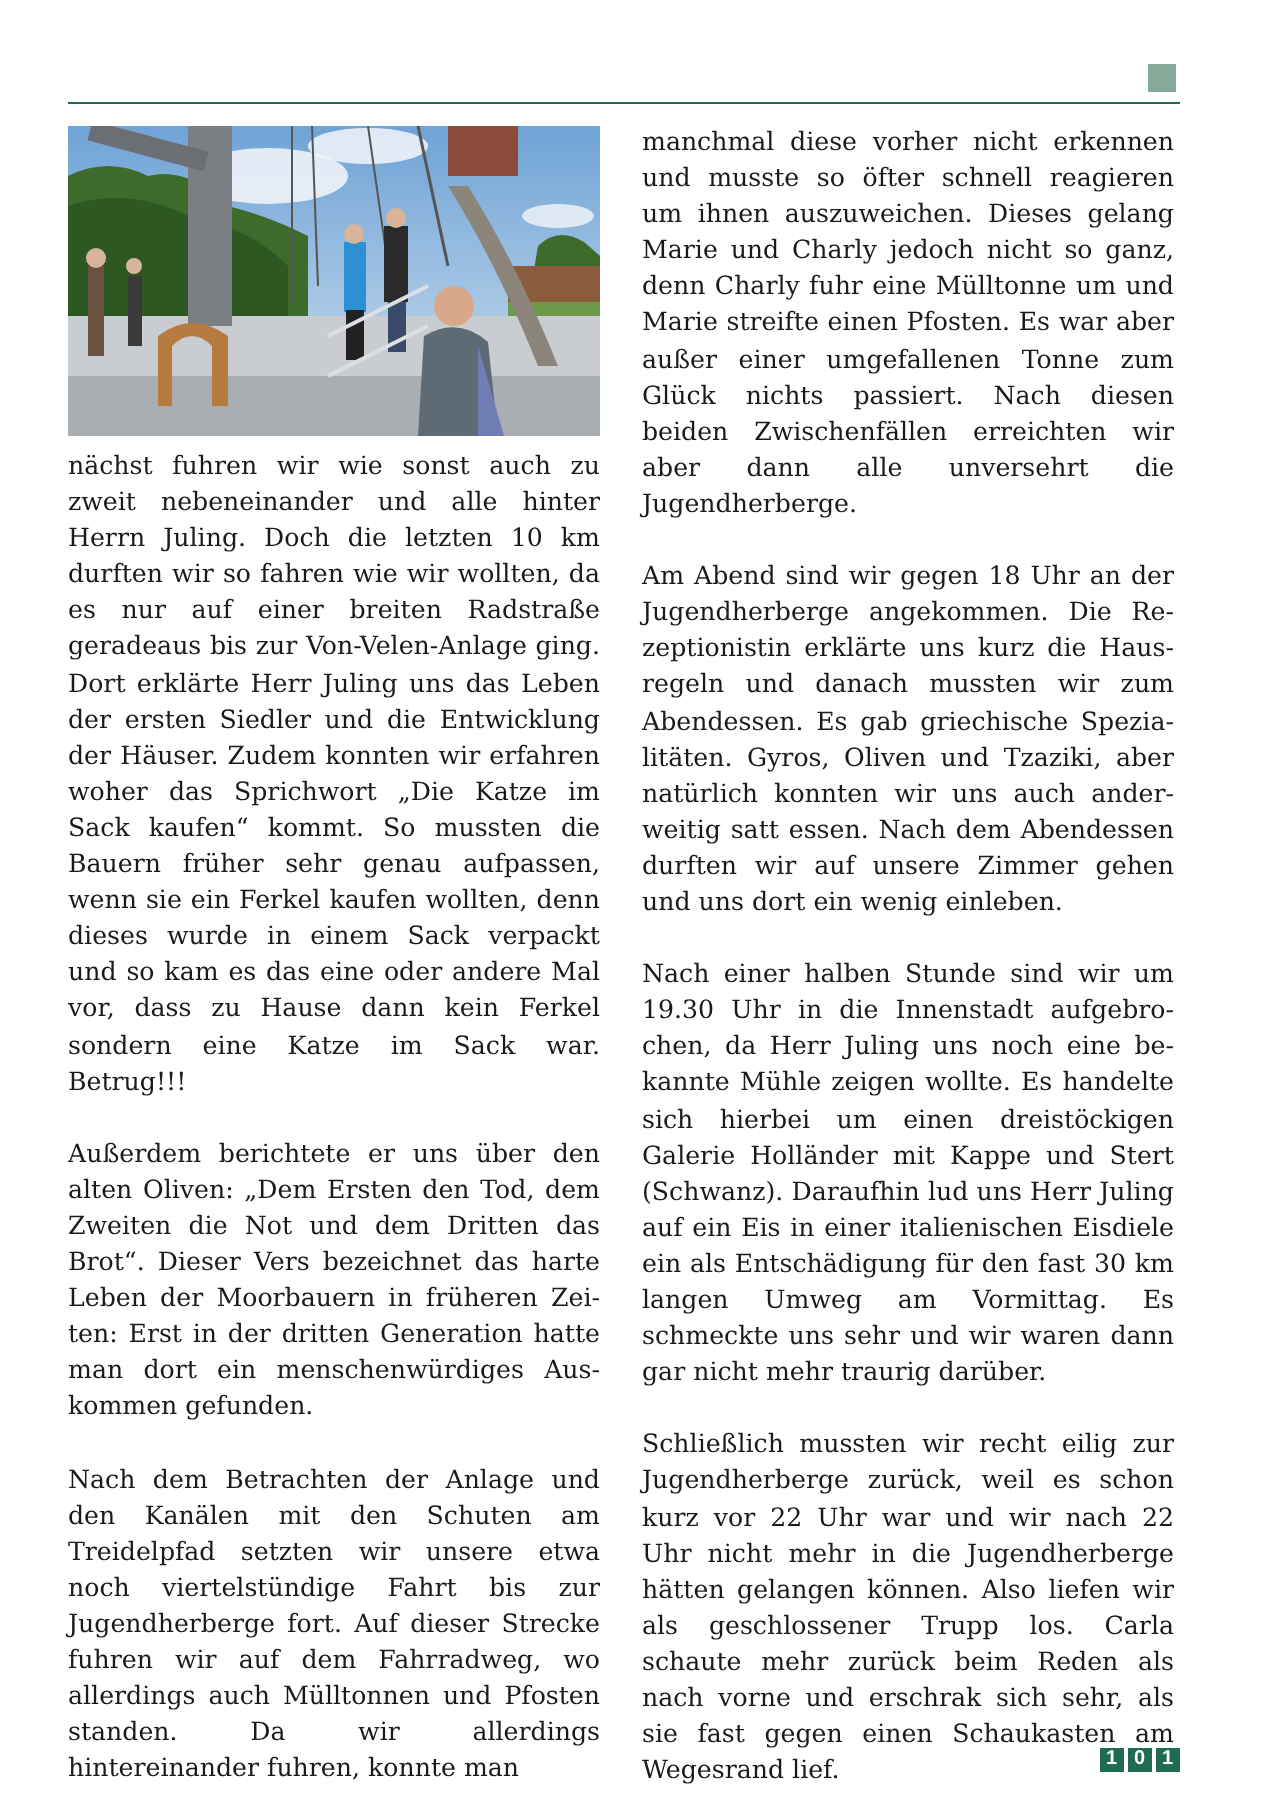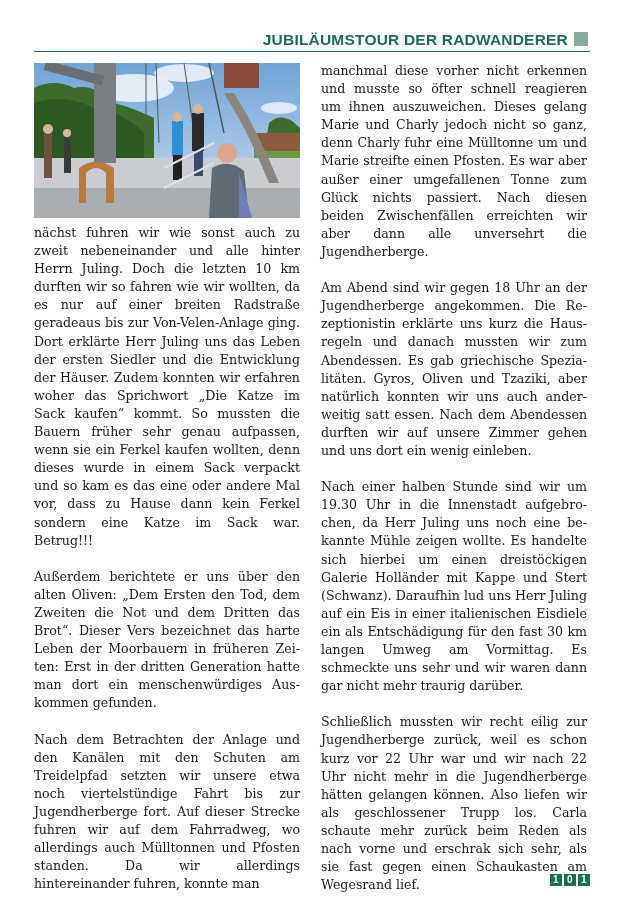--- a/index.html
+++ b/index.html
@@ -35,21 +35,20 @@
     .page-num span {
       display: inline-block; width: 12.5px; height: 12px; background: #1f6b54; color: #fff;
       font-family: "Liberation Sans", sans-serif; font-weight: bold; font-size: 10px;
       line-height: 12px; text-align: center;
     }
   </style>
 </head>
 <body>
 
 <div class="header">
-  <span class="header-title">JUBILÄUMSTOUR DER RADWANDERER</span>
   <span class="header-square"></span>
 </div>
 
 <div class="photo" title="Group of young people on a historic sailing barge deck with an older man in a grey vest explaining, rigging and ropes, trees and blue sky in background">
   <svg width="266" height="155" viewBox="0 0 266 155">
     <defs>
       <linearGradient id="sky" x1="0" y1="0" x2="0" y2="1">
         <stop offset="0" stop-color="#6fa3d6"></stop>
         <stop offset="1" stop-color="#cfe0ef"></stop>
       </linearGradient>

